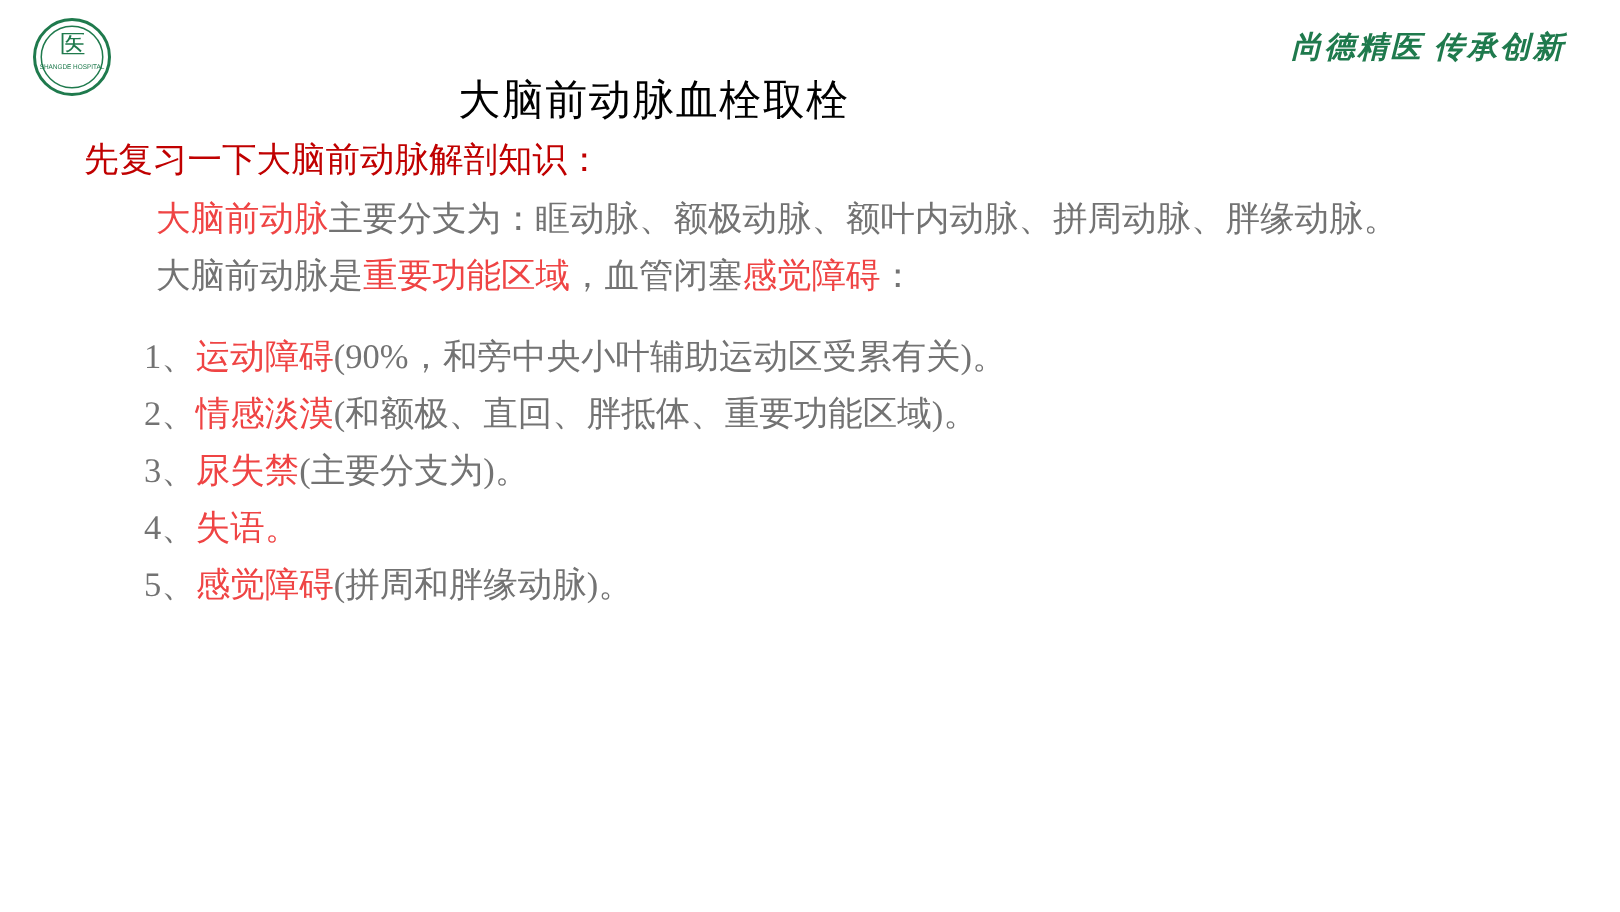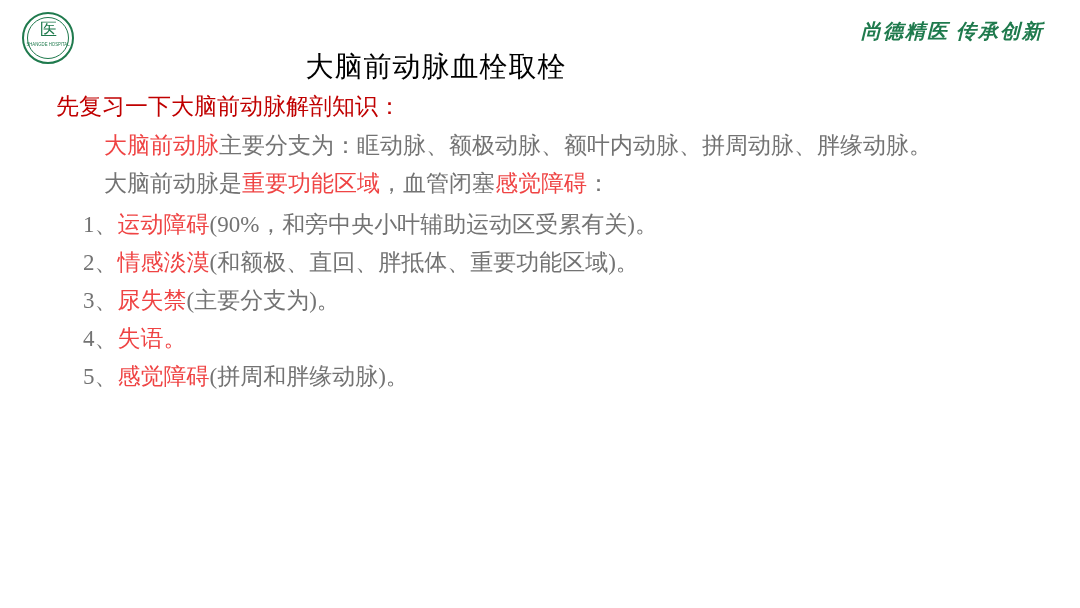--- a/index.html
+++ b/index.html
@@ -115,21 +115,21 @@
     color: #c00000;
     margin-bottom: 1px;
   }
   .indent {
     display: inline-block;
     width: 48px;
   }
   .red { color: #ef4444; }
   .black { color: #737373; }
   .list {
-    margin: 3px;
+    margin: 16px;
     padding: 0;
     list-style: none;
   }
   .list li {
     margin: 0;
     padding: 0;
     text-indent: 24px;
     white-space: nowrap;
   }
   .para-red {

